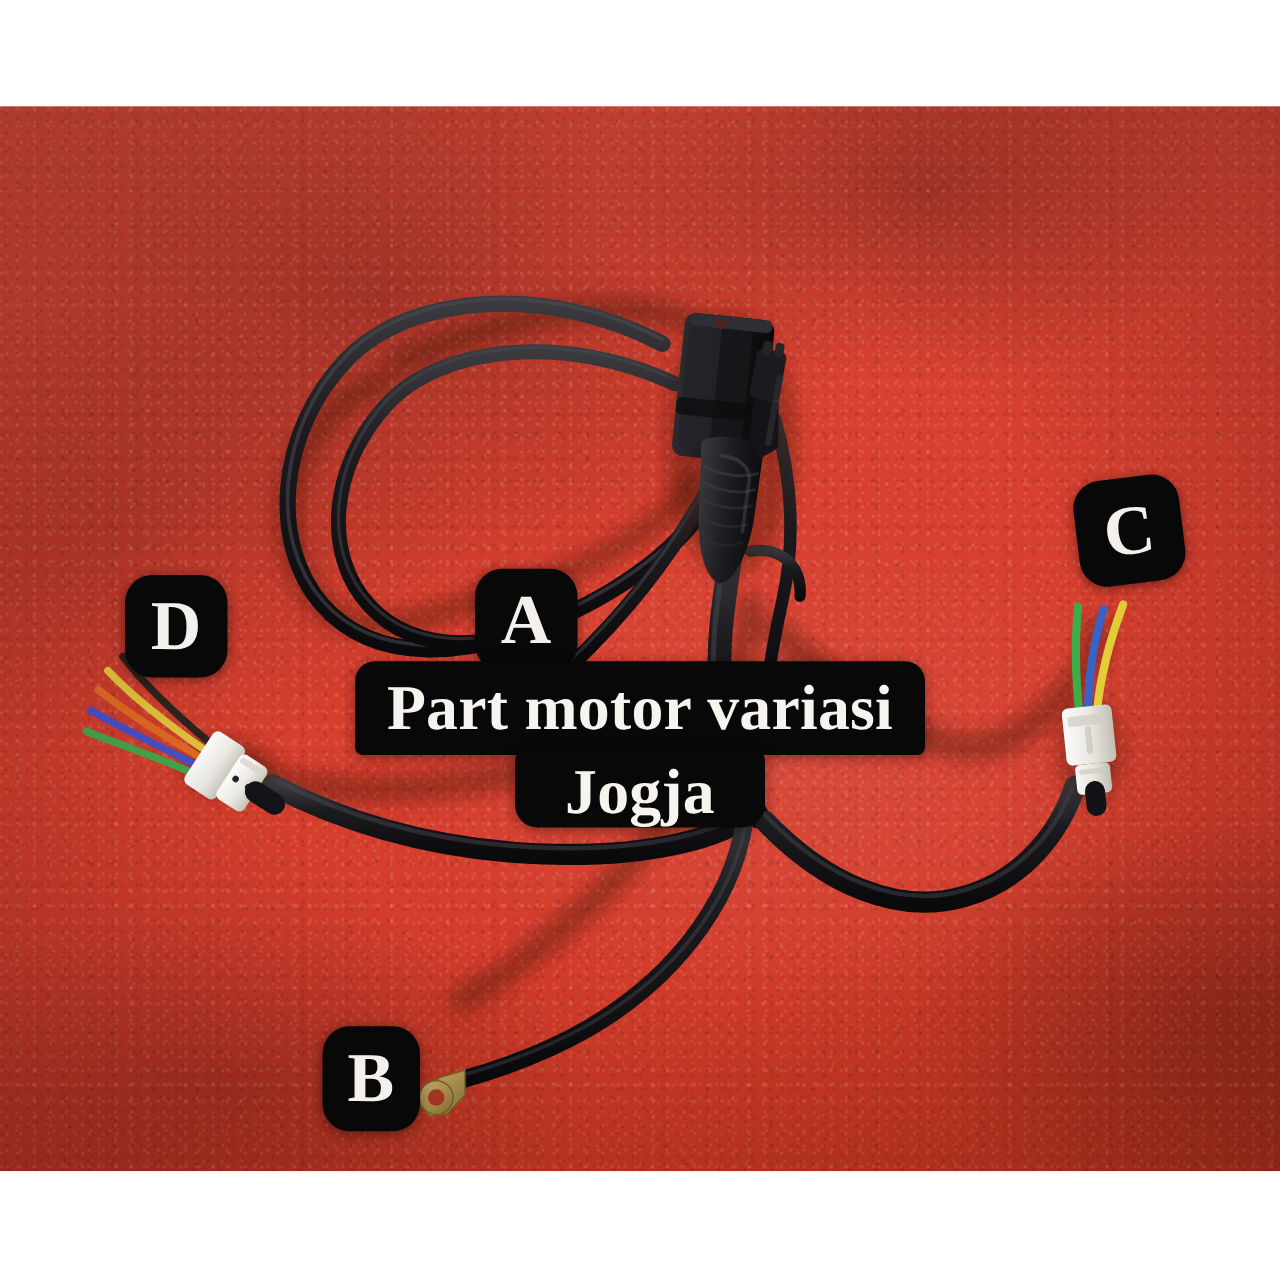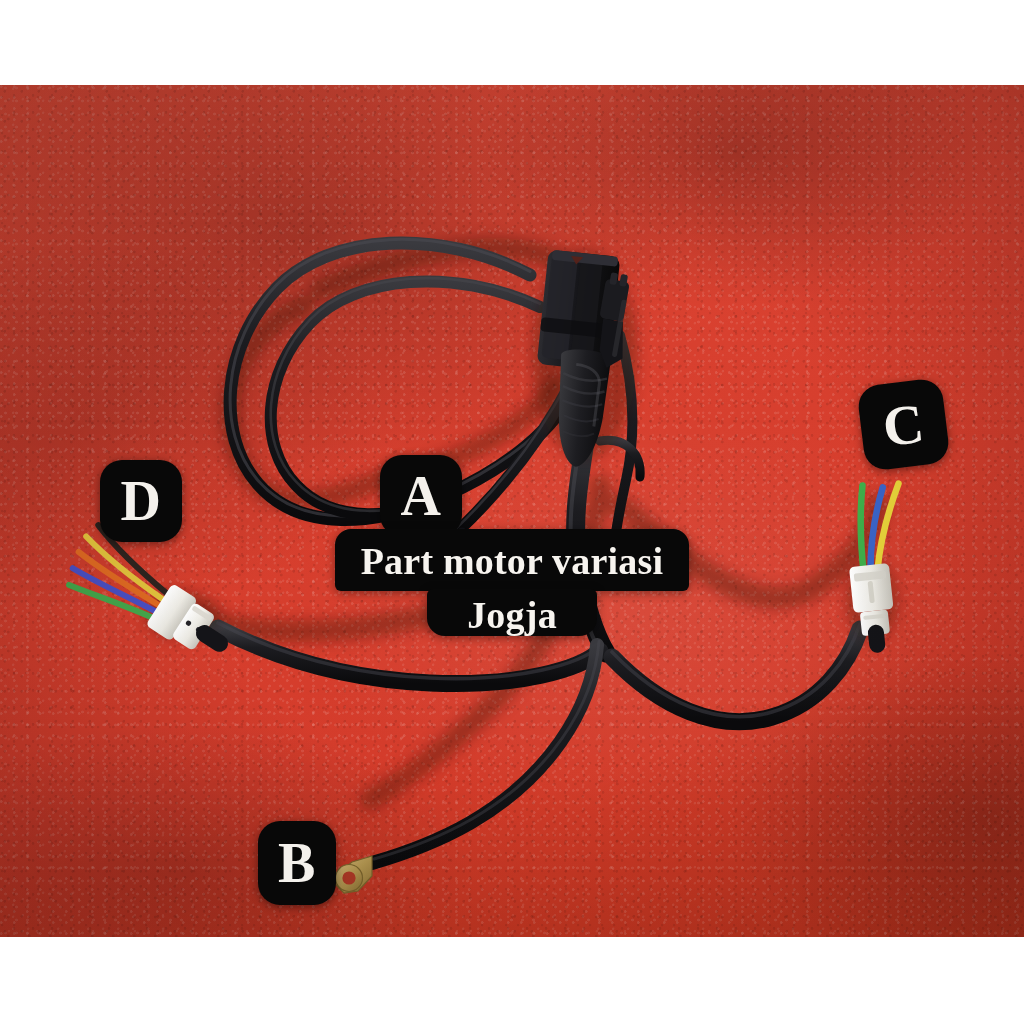--- a/index.html
+++ b/index.html
@@ -116,21 +116,21 @@
     display: flex;
     flex-direction: column;
     align-items: center;
     pointer-events: none;
   }
   .wm-line {
     background: #080808;
     color: #f7f4ef;
     font-family: "Liberation Serif", serif;
     font-weight: bold;
-    font-size: 38px;
+    font-size: 51px;
     line-height: 1;
     letter-spacing: 0.2px;
     white-space: nowrap;
     box-shadow: 0 2px 10px rgba(0,0,0,0.40);
   }
   .wm-line-1 {
     border-radius: 16px 16px 6px 6px;
     padding: 13px 26px 11px 26px;
   }
   .wm-line-2 {

